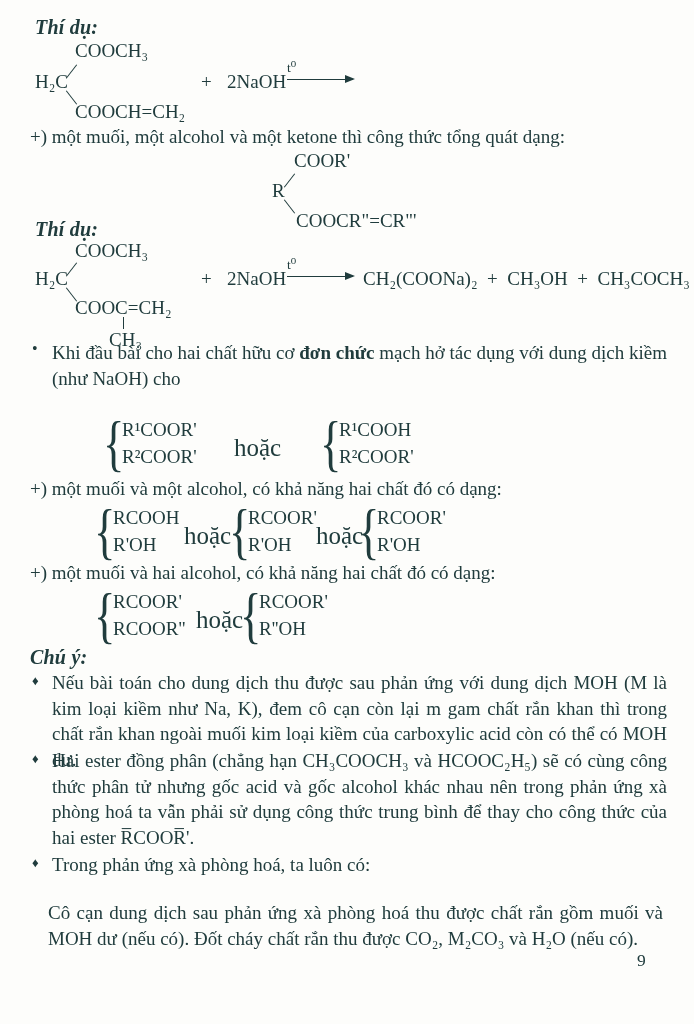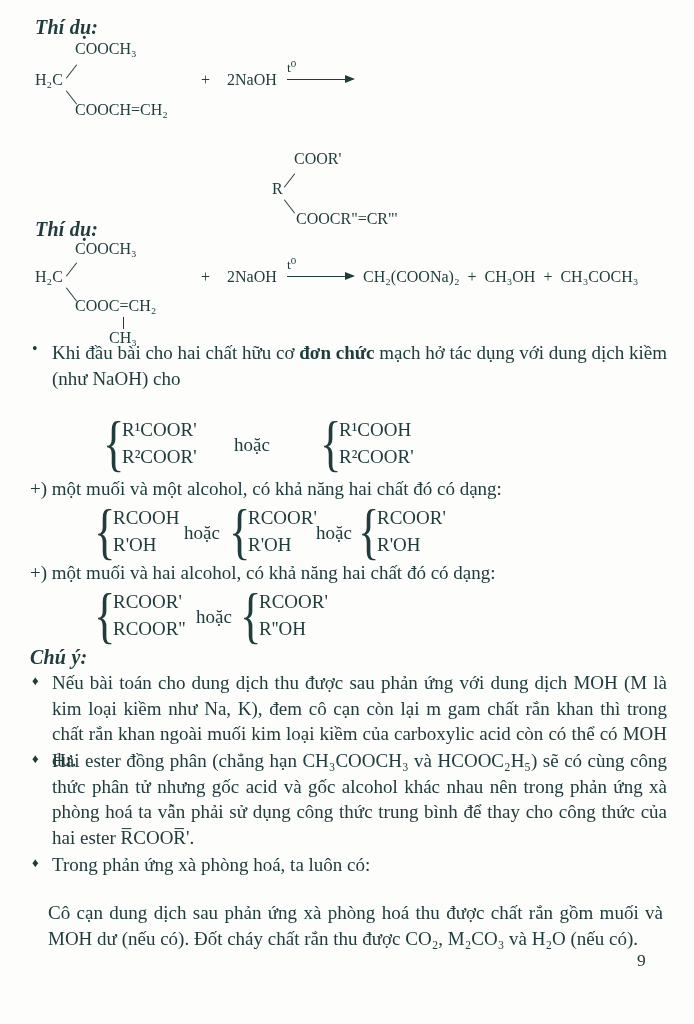--- a/index.html
+++ b/index.html
@@ -5,38 +5,38 @@
   :root{ --ink:#203c3d; --paper:#fdfdfb; }
   html,body{margin:0;padding:0;background:#e8e8e4;}
   .page{
     position:relative; width:694px; height:1024px; margin:0 auto;
     background:var(--paper); color:var(--ink); overflow:hidden;
     font-family:"Liberation Serif","DejaVu Serif",serif; font-size:19px;
   }
   .abs{position:absolute;}
   .hlabel{position:absolute; font-weight:bold; font-style:italic; font-size:20px; letter-spacing:.2px;}
   .pline{position:absolute; font-size:19px; white-space:nowrap;}
-  .f{white-space:pre; font-size:16px;}
+  .f{white-space:pre; font-size:19px;}
   .struct{position:absolute;}
   .bond{position:absolute; width:17px; border-top:1.7px solid var(--ink);}
   .bond.up{transform:rotate(-52deg);}
   .bond.down{transform:rotate(52deg);}
   .vbond{position:absolute; width:0; height:12px; border-left:1.7px solid var(--ink);}
   .rxn{position:absolute; }
   .rxn .cond{display:block; font-size:13.5px; line-height:15px; margin-bottom:4px;}
   .rxn .aline{height:0; border-top:1.7px solid var(--ink); position:relative;}
   .rxn .aline::after{content:""; position:absolute; right:-2px; top:-5.3px; width:0; height:0;
     border-left:10px solid var(--ink); border-top:4.6px solid transparent; border-bottom:4.6px solid transparent;}
   .bracerow{position:absolute; left:0; top:0; width:694px; height:64px;}
   .bgroup{position:absolute; display:flex; align-items:center; height:62px;}
   .brace{font-size:62px; font-weight:400; line-height:1; display:inline-block;
     transform:scaleX(.72); transform-origin:left center; width:18px;}
   .pair{display:flex; flex-direction:column; line-height:27px; margin-left:1px;justify-content:space-between;}
   .pair span{white-space:pre;}
-  .orword{position:absolute; top:22px; font-size:19px;}
+  .orword{position:absolute; top:22px; font-size:25px;}
   .note{position:absolute;}
   .note .marker{position:absolute; left:2px; top:3px; font-size:13px;}
   .note .marker.round{font-size:16px; top:0px;}
   .note .ntext{margin:0 0 0 22px; text-align:justify; line-height:25.5px;}
   .moleq{position:absolute; font-size:20px; white-space:nowrap;}
   .moleq sub{font-size:12.5px; line-height:0; letter-spacing:.2px;}
   .moleq .eq{margin:0 9px;}
   .moleq .mid{margin-left:5px;}
   .closing{position:absolute; text-align:justify; line-height:25.5px; margin:0;}
   .pagenum{position:absolute; font-size:17.5px;}
@@ -55,20 +55,21 @@
     <div class="bond down" style="left:28px;top:57px"></div>
     <span class="f abs" style="left:40px;top:61px">COOCH=CH₂</span>
     <span class="f abs" style="left:166px;top:31px">+</span>
     <span class="f abs" style="left:192px;top:31px">2NaOH</span>
     <div class="rxn" style="left:252px;top:20px;width:66px">
       <span class="cond">t⁰</span>
       <div class="aline"></div>
     </div>
   </div>
 
+  <span class="pline" style="left:30px;top:126px">+) một muối, một alcohol và một ketone thì công thức tổng quát dạng:</span>
 
   <div class="struct" style="left:272px;top:150px;width:200px;height:84px">
     <span class="f abs" style="left:22px;top:0">COOR'</span>
     <div class="bond up" style="left:9px;top:30px"></div>
     <span class="f abs" style="left:0;top:30px">R</span>
     <div class="bond down" style="left:9px;top:56px"></div>
     <span class="f abs" style="left:24px;top:60px">COOCR"=CR"'</span>
   </div>
 
   <span class="hlabel" style="left:35px;top:218px">Thí dụ:</span>

